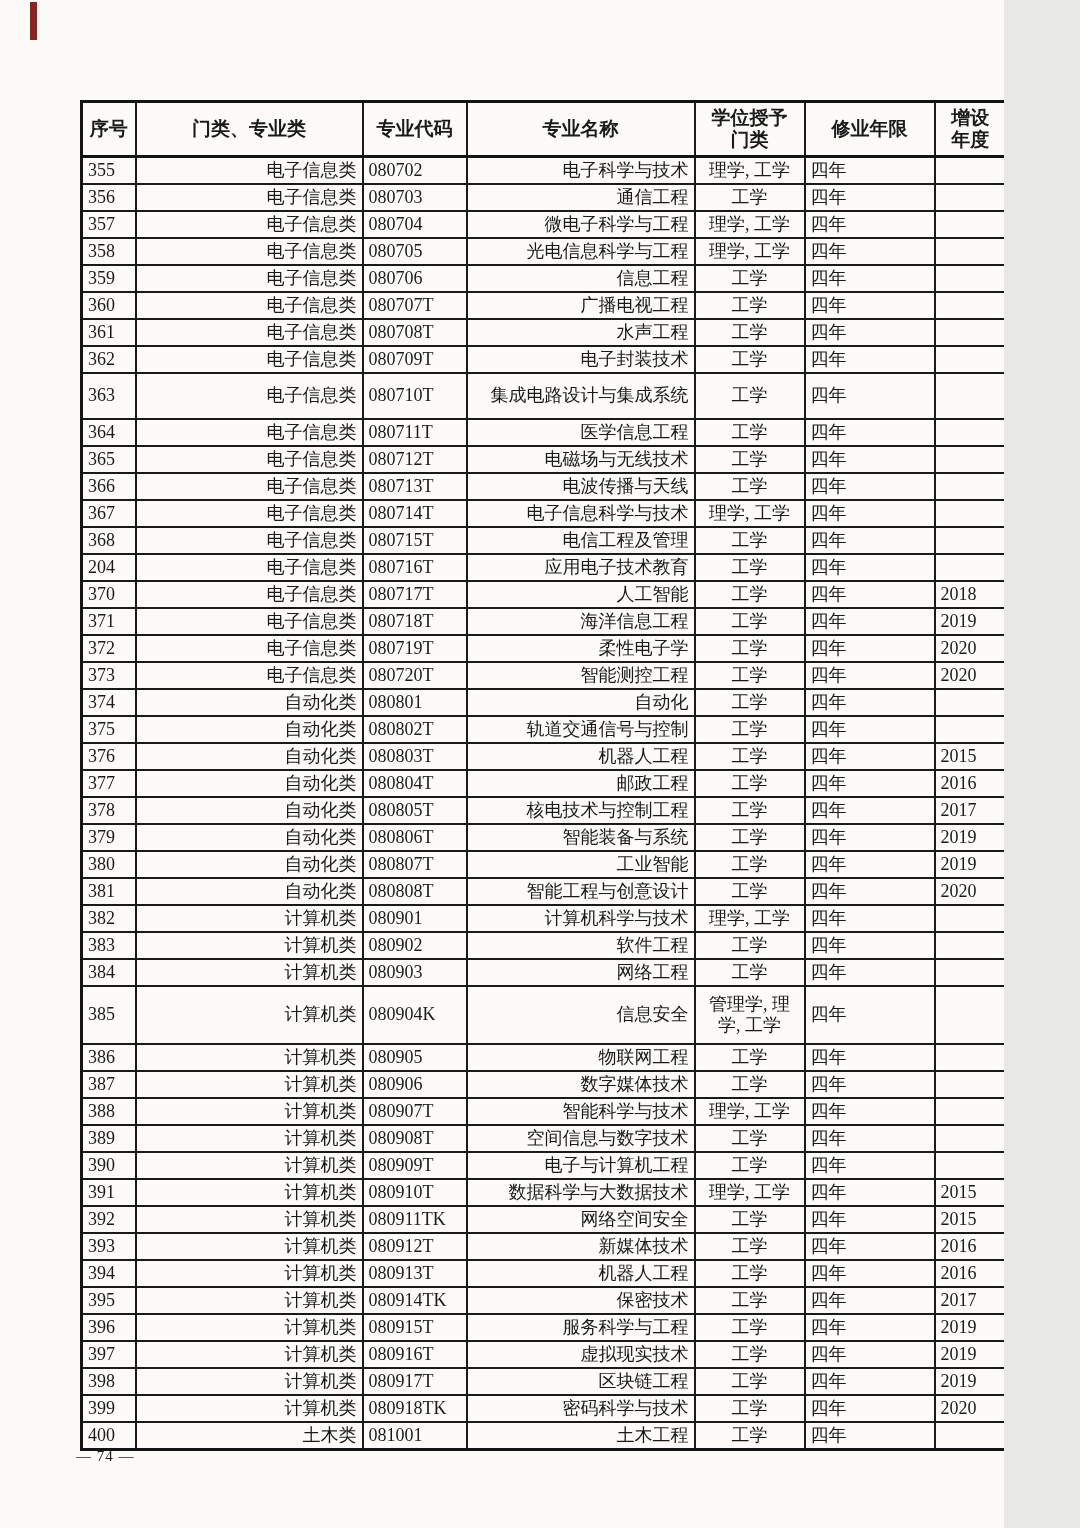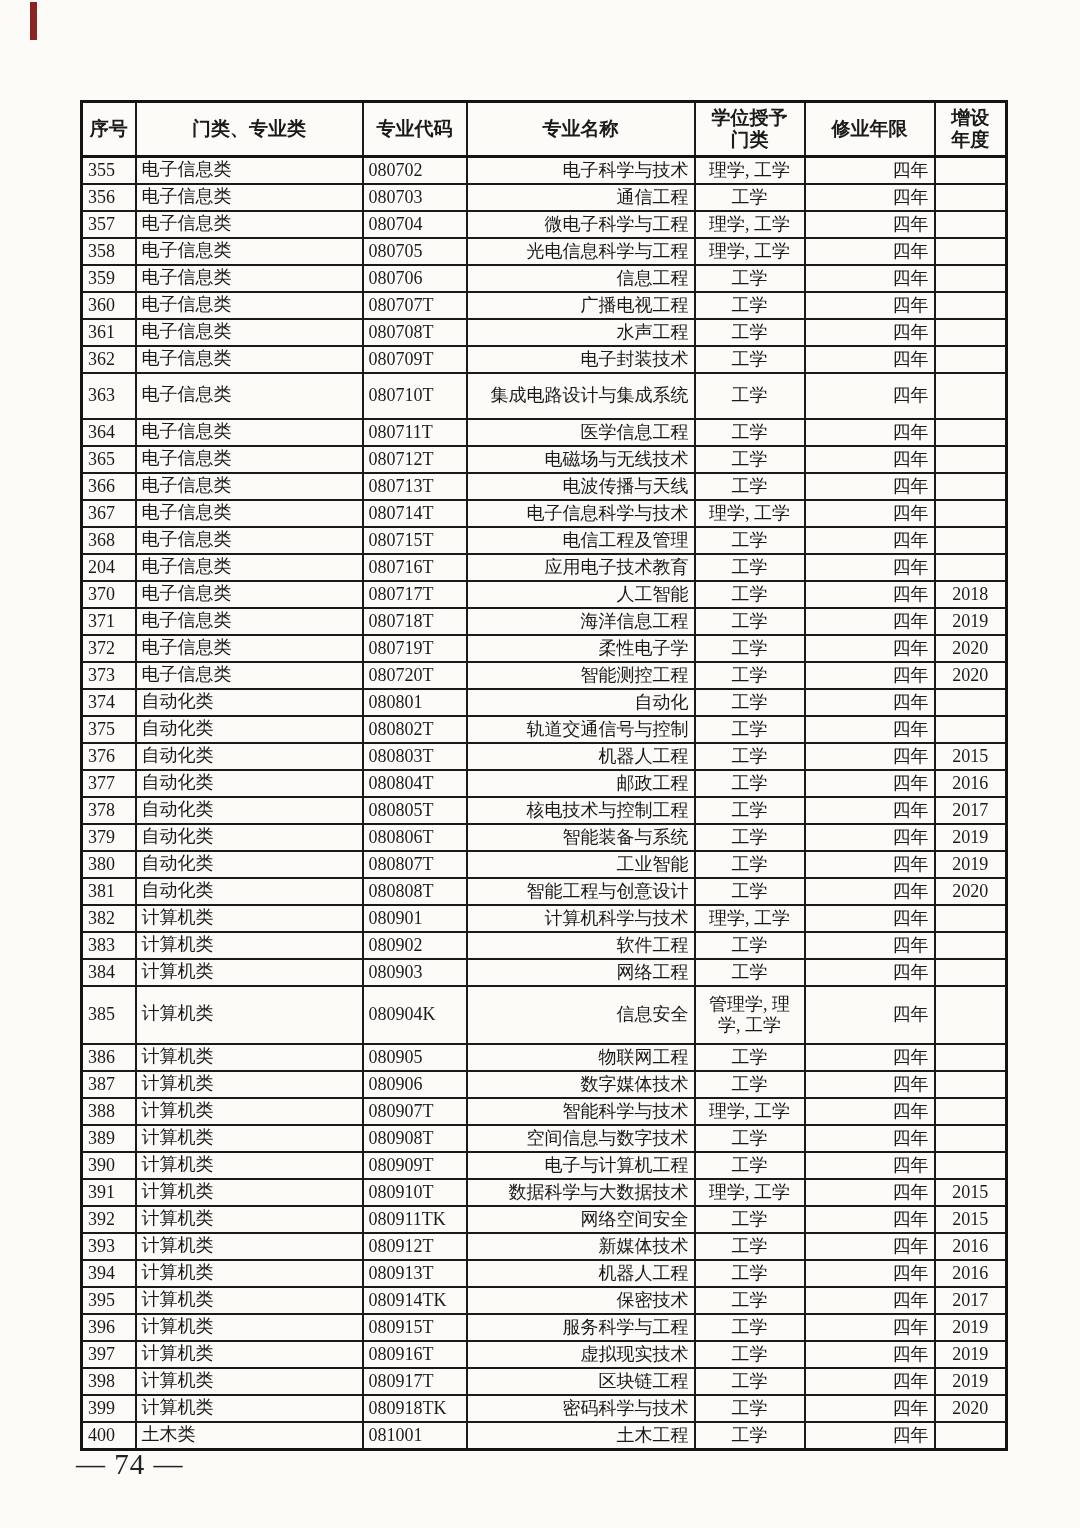--- a/index.html
+++ b/index.html
@@ -1,19 +1,19 @@
 <!DOCTYPE html>
 <html><head>
 <meta charset="utf-8">
 <style>
   html,body{margin:0;padding:0;}
   body{background:#e8e8e6;}
   .page{
     position:relative;
-    width:1080px;height:1528px;
+    width:1004px;height:1528px;
     background:#fcfbf8;
     font-family:"Liberation Serif","DejaVu Serif",serif;
     color:#1a1a1a;
     overflow:hidden;
   }
   .red-mark{
     position:absolute;left:30px;top:2px;width:7px;height:38px;
     background:#8c2222;
   }
   .table-wrap{
@@ -45,29 +45,29 @@
     height:50px;
     font-size:19px;
     font-weight:bold;
     text-align:center;
     white-space:pre-line;
     border-bottom:3px solid #141414;
     padding:1px 2px;
   }
   table.majors td{height:23px;}
   td.col-seq{text-align:left;}
-  td.col-category{text-align:left;font-family:Liberation Mono, monospace;}
+  td.col-category{text-align:right;}
   td.col-code{text-align:left;font-family:"Liberation Serif","DejaVu Serif",serif;margin-left:24px;}
   td.col-name{text-align:right;}
   td.col-degree{text-align:center;padding:1px 3px;}
-  td.col-years{text-align:right;}
-  td.col-added{text-align:center;margin-top:39px;}
+  td.col-years{text-align:left;}
+  td.col-added{text-align:left;margin-top:39px;}
   .page-number{
     position:absolute;left:76px;top:1448px;
-    font-size:29px;color:#222;
+    font-size:15px;color:#222;
     letter-spacing:1px;
   }
 </style>
 </head>
 <body>
 
 <div class="page">
 
   <div class="red-mark"></div>
 

